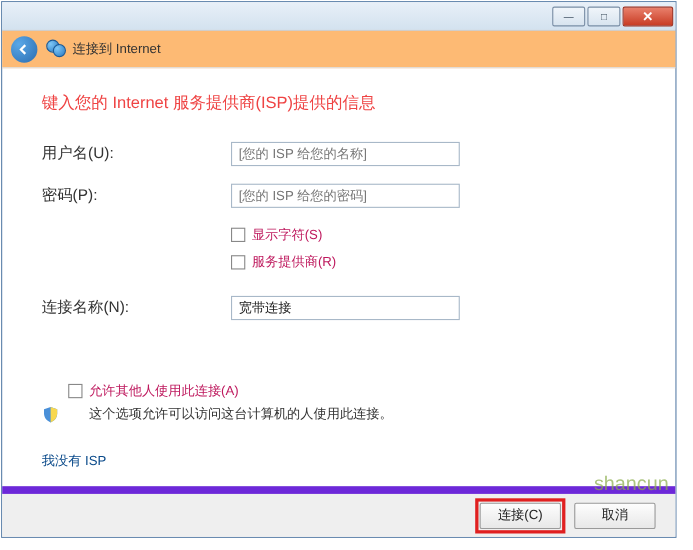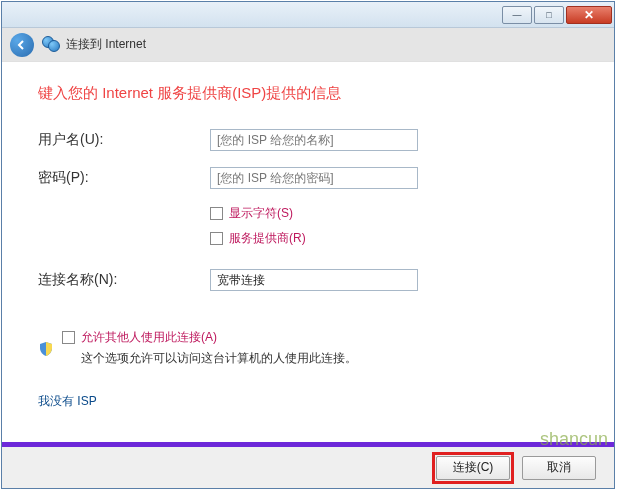--- a/index.html
+++ b/index.html
@@ -1,42 +1,42 @@
 <!DOCTYPE html>
 <html><head>
 <meta charset="utf-8">
 <style>
 *{margin:0;padding:0;box-sizing:border-box;font-family:"Microsoft YaHei","Segoe UI",Tahoma,sans-serif}
 body{background:#fff;width:630px;height:500px;overflow:hidden}
 .window{width:614px;height:488px;border:1px solid #5a7fa8;margin:1px;background:#fff;position:relative}
 .titlebar{height:26px;background:linear-gradient(#e8f0f8,#d3e2ef);display:flex;align-items:center;justify-content:flex-end;padding-right:0;border-bottom:1px solid #b8c8d8}
 .tbtn{width:30px;height:18px;margin-right:2px;border:1px solid #7a8ea5;border-radius:2px;background:linear-gradient(#f0f5fa,#d8e4ef);display:flex;align-items:center;justify-content:center;font-size:9px;color:#345}
 .tbtn.close{width:46px;background:linear-gradient(#e9806c,#c83c24);color:#fff;border-color:#a03020;font-weight:bold;font-size:12px}
-.header{height:34px;background:#e5e5e5;display:flex;align-items:center;padding-left:8px;border-bottom:1px solid #e0e0e0}
+.header{height:34px;background:#fdba74;display:flex;align-items:center;padding-left:8px;border-bottom:1px solid #e0e0e0}
 .back{width:24px;height:24px;border-radius:50%;background:radial-gradient(circle at 30% 30%,#5aa8e8,#2a6cb0);display:flex;align-items:center;justify-content:center;margin-right:8px}
 .back svg{width:12px;height:12px}
 .globes{width:18px;height:18px;margin-right:6px;position:relative}
 .globe{width:12px;height:12px;border-radius:50%;position:absolute;background:radial-gradient(circle at 30% 30%,#7ec8f8,#2878c0);border:1px solid #1a5a98}
 .globe.g2{left:6px;top:4px}
 .header-title{font-size:12px;color:#333}
 .content{padding:22px 36px 0 36px}
 .heading{font-size:15px;color:#ef4444;margin-bottom:26px}
 .row{display:flex;align-items:center;margin-bottom:16px}
 .lbl{width:172px;font-size:14px;color:#333}
 .inp{width:208px;height:22px;border:1px solid #a8b8c8;padding:2px 6px;font-size:12px;color:#888}
 .inpv{color:#222}
 .chkrow{display:flex;align-items:center;margin-left:172px;margin-bottom:8px;font-size:12px;color:#be185d}
 .chk{width:13px;height:13px;border:1px solid #888;margin-right:6px;background:#fff}
-.shield-row{display:flex;align-items:center;margin-top:38px}
+.shield-row{display:flex;align-items:flex-end;margin-top:56px}
 .shield{width:16px;height:16px;margin-right:8px;margin-top:1px}
 .shield svg{width:16px;height:16px}
 .shield-body .chkrow{margin-left:0;margin-bottom:4px}
 .note{font-size:12px;color:#333;margin-left:19px}
 .link{color:#0a4a8a;font-size:12px;margin-top:26px;display:inline-block}
-.footer{position:absolute;bottom:0;left:0;right:0;height:46px;background:#efefef;border-top:5px solid #6d28d9;display:flex;align-items:center;justify-content:flex-end;padding-right:18px;gap:10px}
+.footer{position:absolute;bottom:0;left:0;right:0;height:46px;background:#efefef;border-top:7px solid #6d28d9;display:flex;align-items:center;justify-content:flex-end;padding-right:18px;gap:10px}
 .btn{min-width:74px;height:24px;border:1px solid #9a9a9a;background:linear-gradient(#fdfdfd,#e8e8e8);font-size:12px;color:#222;border-radius:2px;padding:0 12px}
 .hl{outline:3px solid #e02020;outline-offset:-1px;padding:2px}
 .watermark{position:absolute;right:6px;bottom:38px;font-size:18px;color:#8aad4a;opacity:.7;pointer-events:none}
 </style>
 </head>
 <body>
 
 <div class="window">
 
   <div class="titlebar">

